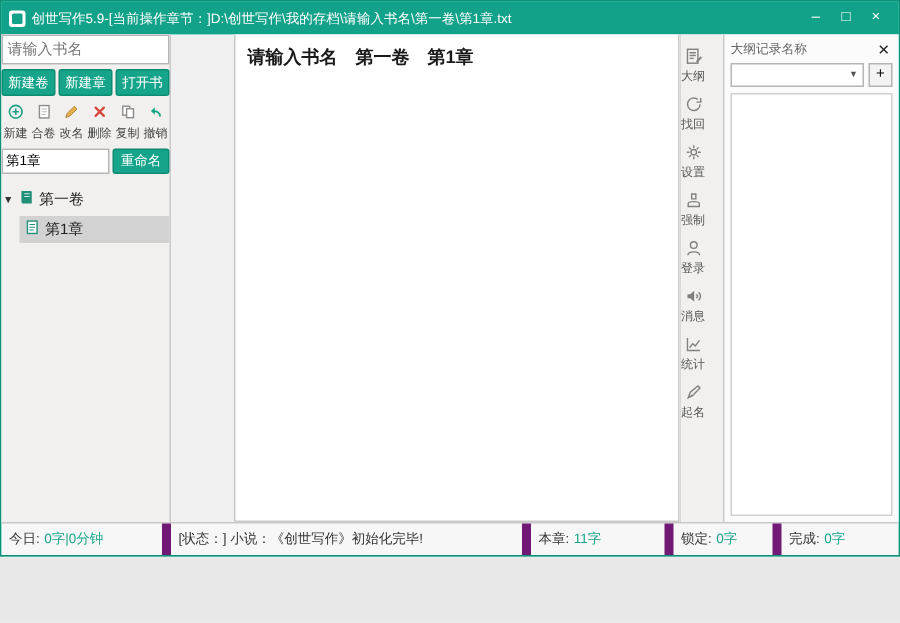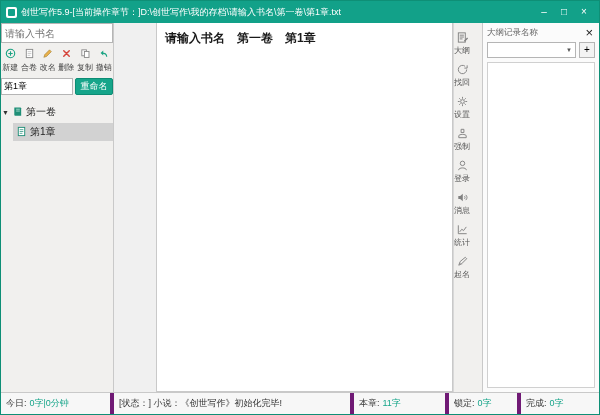--- a/index.html
+++ b/index.html
@@ -1,18 +1,18 @@
 <!DOCTYPE html>
 <html><head>
 <meta charset="utf-8">
 <style>
   * { margin:0; padding:0; box-sizing:border-box; }
   html,body { width:600px; height:415px; overflow:hidden; }
   body { font-family:"Liberation Sans","DejaVu Sans",sans-serif; background:#e8e8e8; }
-  .window { width:600px; height:415px; display:flex; flex-direction:column; border:1px solid #0e8f76; background:#5eead4; }
+  .window { width:600px; height:371px; display:flex; flex-direction:column; border:1px solid #0e8f76; background:#5eead4; }
 
   .titlebar { height:22px; flex:0 0 22px; background:#12a189; color:#fff; display:flex; align-items:center; padding:0 5px; gap:4px; }
   .app-icon { width:11px; height:11px; background:#fff; border-radius:2px; position:relative; flex:0 0 11px; }
   .app-icon::after { content:""; position:absolute; inset:2px; background:#12a189; border-radius:1px; }
   .title-text { font-size:9px; flex:1; white-space:nowrap; overflow:hidden; }
   .win-controls { display:flex; }
   .win-btn { width:20px; height:16px; text-align:center; line-height:15px; font-size:10px; cursor:default; }
 
   .main { flex:1; display:flex; min-height:0; background:#f0f0f0; }
 
@@ -42,21 +42,21 @@
   .rp-header { display:flex; align-items:center; justify-content:space-between; padding:3px 4px 2px; }
   .rp-title { font-size:8.5px; color:#666; }
   .rp-close { font-size:13px; color:#222; line-height:1; padding:0 2px; cursor:default; }
   .rp-controls { display:flex; gap:3px; padding:1px 4px 4px; align-items:center; }
   .rp-select { flex:1; height:16px; border:1px solid #b5b5b5; background:#fff; display:flex; align-items:center; justify-content:flex-end; padding:0 3px; }
   .rp-caret { font-size:6px; color:#555; }
   .rp-add { width:16px; height:16px; border:1px solid #b5b5b5; background:#f3f3f3; font-size:10px; line-height:1; padding:0; font-family:inherit; }
   .rp-list { flex:1; margin:0 4px 4px; border:1px solid #d0d0d0; background:#fff; }
 
   .statusbar { height:22px; flex:0 0 22px; display:flex; background:#f7f7f7; border-top:1px solid #c9c9c9; font-size:9px; color:#333; }
-  .sb-sec { display:flex; align-items:center; padding:0 5px; border-right:4px solid #701a75; gap:3px; white-space:nowrap; overflow:hidden; }
+  .sb-sec { display:flex; align-items:center; padding:0 5px; border-right:6px solid #701a75; gap:3px; white-space:nowrap; overflow:hidden; }
   .sb-today { width:113px; flex:0 0 113px; }
   .sb-status { flex:1; min-width:0; }
   .sb-chapter { width:95px; flex:0 0 95px; }
   .sb-locked { width:72px; flex:0 0 72px; }
   .sb-done { width:78px; flex:0 0 78px; border-right:none; }
   .sb-val { color:#16a58a; }
 </style>
 </head>
 <body>
 
@@ -70,20 +70,25 @@
       <span class="win-btn">□</span>
       <span class="win-btn">×</span>
     </div>
   </div>
 
   <div class="main">
 
     <div class="sidebar">
       <input class="book-input" type="text" placeholder="请输入书名" style="">
 
+      <div class="btn-row">
+        <button class="g-btn">新建卷</button>
+        <button class="g-btn">新建章</button>
+        <button class="g-btn">打开书</button>
+      </div>
 
       <div class="tool-row">
         <div class="tool">
           <span><svg width="11" height="11" viewBox="0 0 12 12">
                 <circle cx="6" cy="6" r="4.6" fill="none" stroke="#1aa383" stroke-width="1.2"></circle>
                 <path d="M6 3.6v4.8M3.6 6h4.8" stroke="#1aa383" stroke-width="1.2"></path>
               </svg></span>
           <span>新建</span>
         </div>
         <div class="tool">

